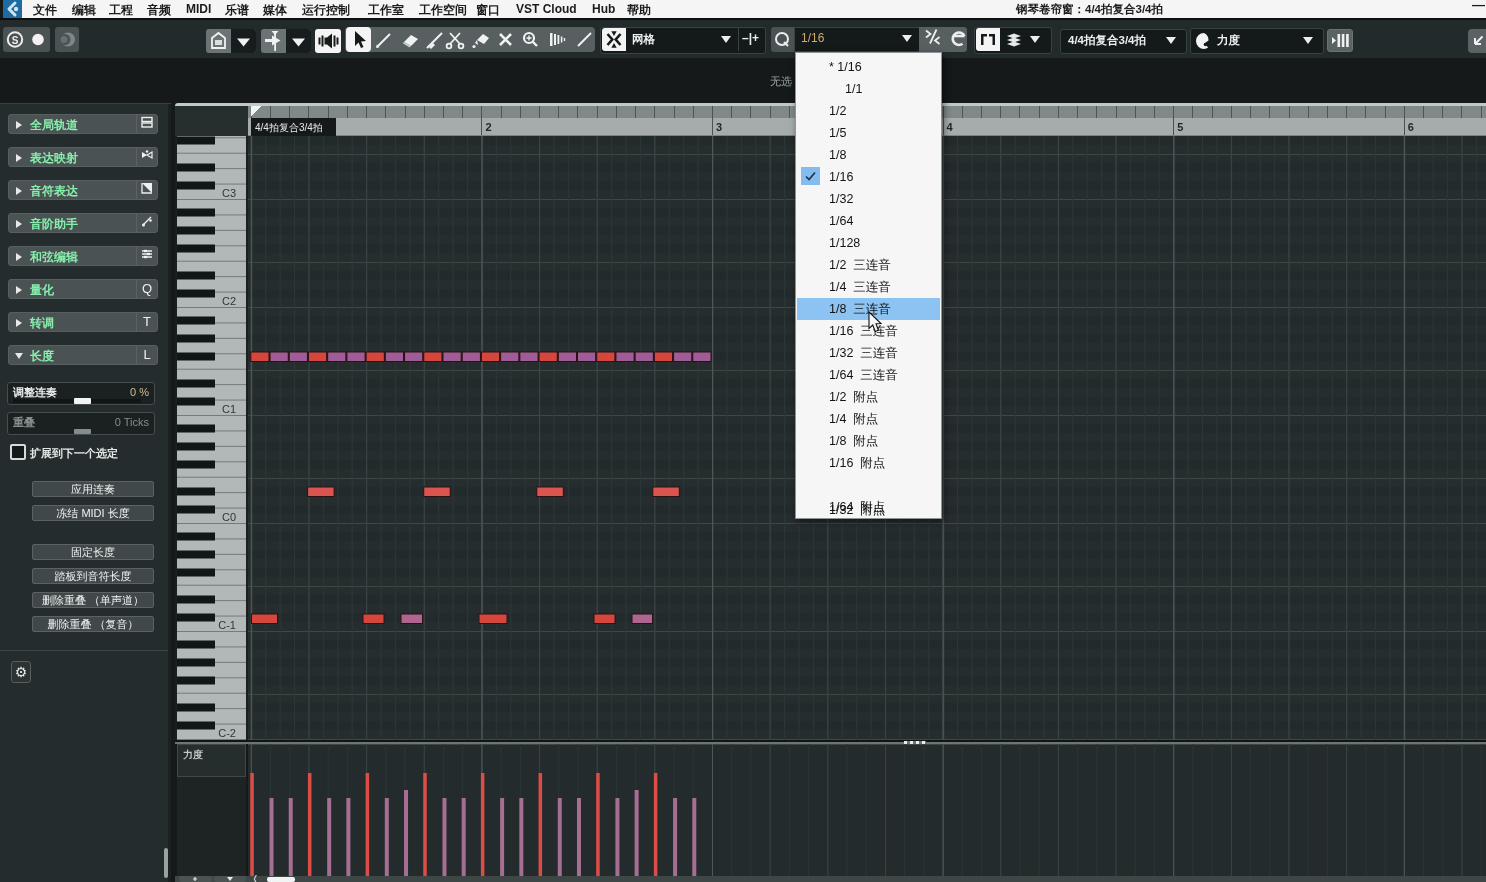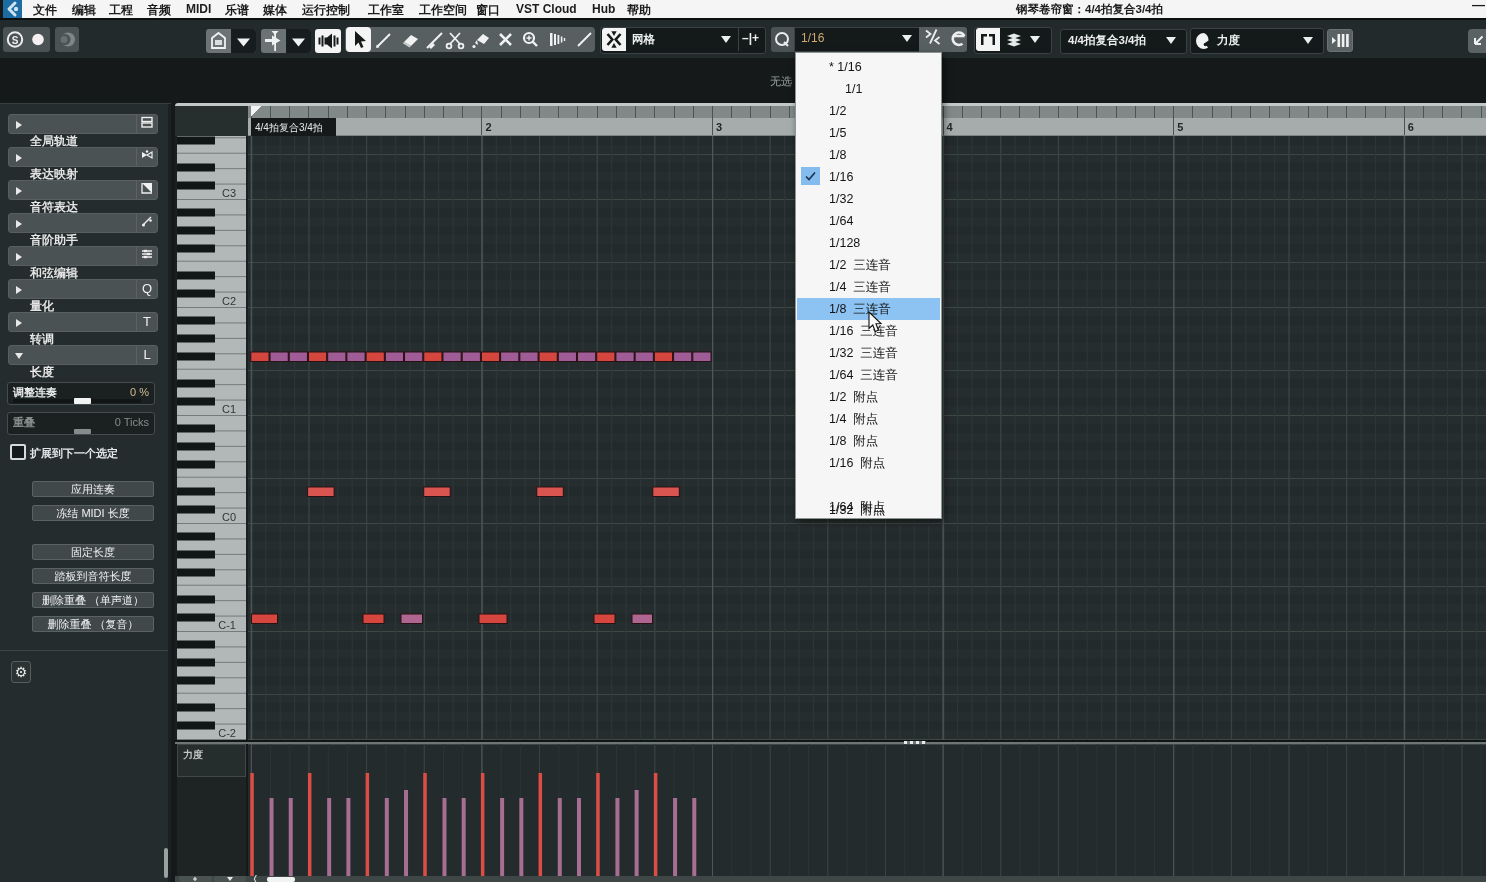--- a/index.html
+++ b/index.html
@@ -18,21 +18,21 @@
   .gray{background:#4a5253;}
   .dark{background:#14191a;border:1px solid #3a4243;}
   .white{background:#f4f4f4;}
   
   #infostrip{left:0;top:58px;width:1486px;height:45px;background:#15191a;}
   
   #lpanel{left:0;top:103px;width:171px;height:779px;background:#252c2d;border-top:1px solid #383f40;}
   .phead{position:absolute;left:8px;width:150px;height:20px;background:#4a5253;border-radius:3px;border:1px solid #575f60;box-sizing:border-box;}
   .phead .tri{position:absolute;left:7px;top:6px;width:0;height:0;border-left:6px solid #e8e8e8;border-top:4px solid transparent;border-bottom:4px solid transparent;}
   .phead .trid{position:absolute;left:6px;top:7px;width:0;height:0;border-top:6px solid #e8e8e8;border-left:4px solid transparent;border-right:4px solid transparent;}
-  .phead .ptxt{position:absolute;left:21px;top:2px;font-size:12px;color:#e5e5e5;font-weight:600;margin-top:16px;}
+  .phead .ptxt{position:absolute;left:21px;top:2px;font-size:12px;color:#86efac;font-weight:600;}
   .phead .pico{position:absolute;right:0;top:0;width:20px;height:18px;border-left:1px solid #5a6263;color:#f0f0f0;font-size:11px;text-align:center;line-height:18px;}
   .valbox{position:absolute;left:7px;width:148px;height:23px;background:#1b2121;border:1px solid #454d4e;border-radius:3px;box-sizing:border-box;}
   .pbutton{position:absolute;left:32px;width:122px;height:16px;background:#414849;border:1px solid #5a6263;border-radius:2px;box-sizing:border-box;
            font-size:11px;color:#f0f2f2;text-align:center;line-height:14px;font-weight:400;}
   
   #ddmenu{left:795px;top:52px;width:147px;height:467px;background:#f6f6f6;border:1px solid #8e9494;box-sizing:border-box;box-shadow:2px 3px 7px rgba(0,0,0,0.5);z-index:50;}
   .mitem{position:absolute;left:33px;height:22px;font-size:12.5px;color:#141414;line-height:22px;white-space:nowrap;}
 </style>
 </head>
 <body>

